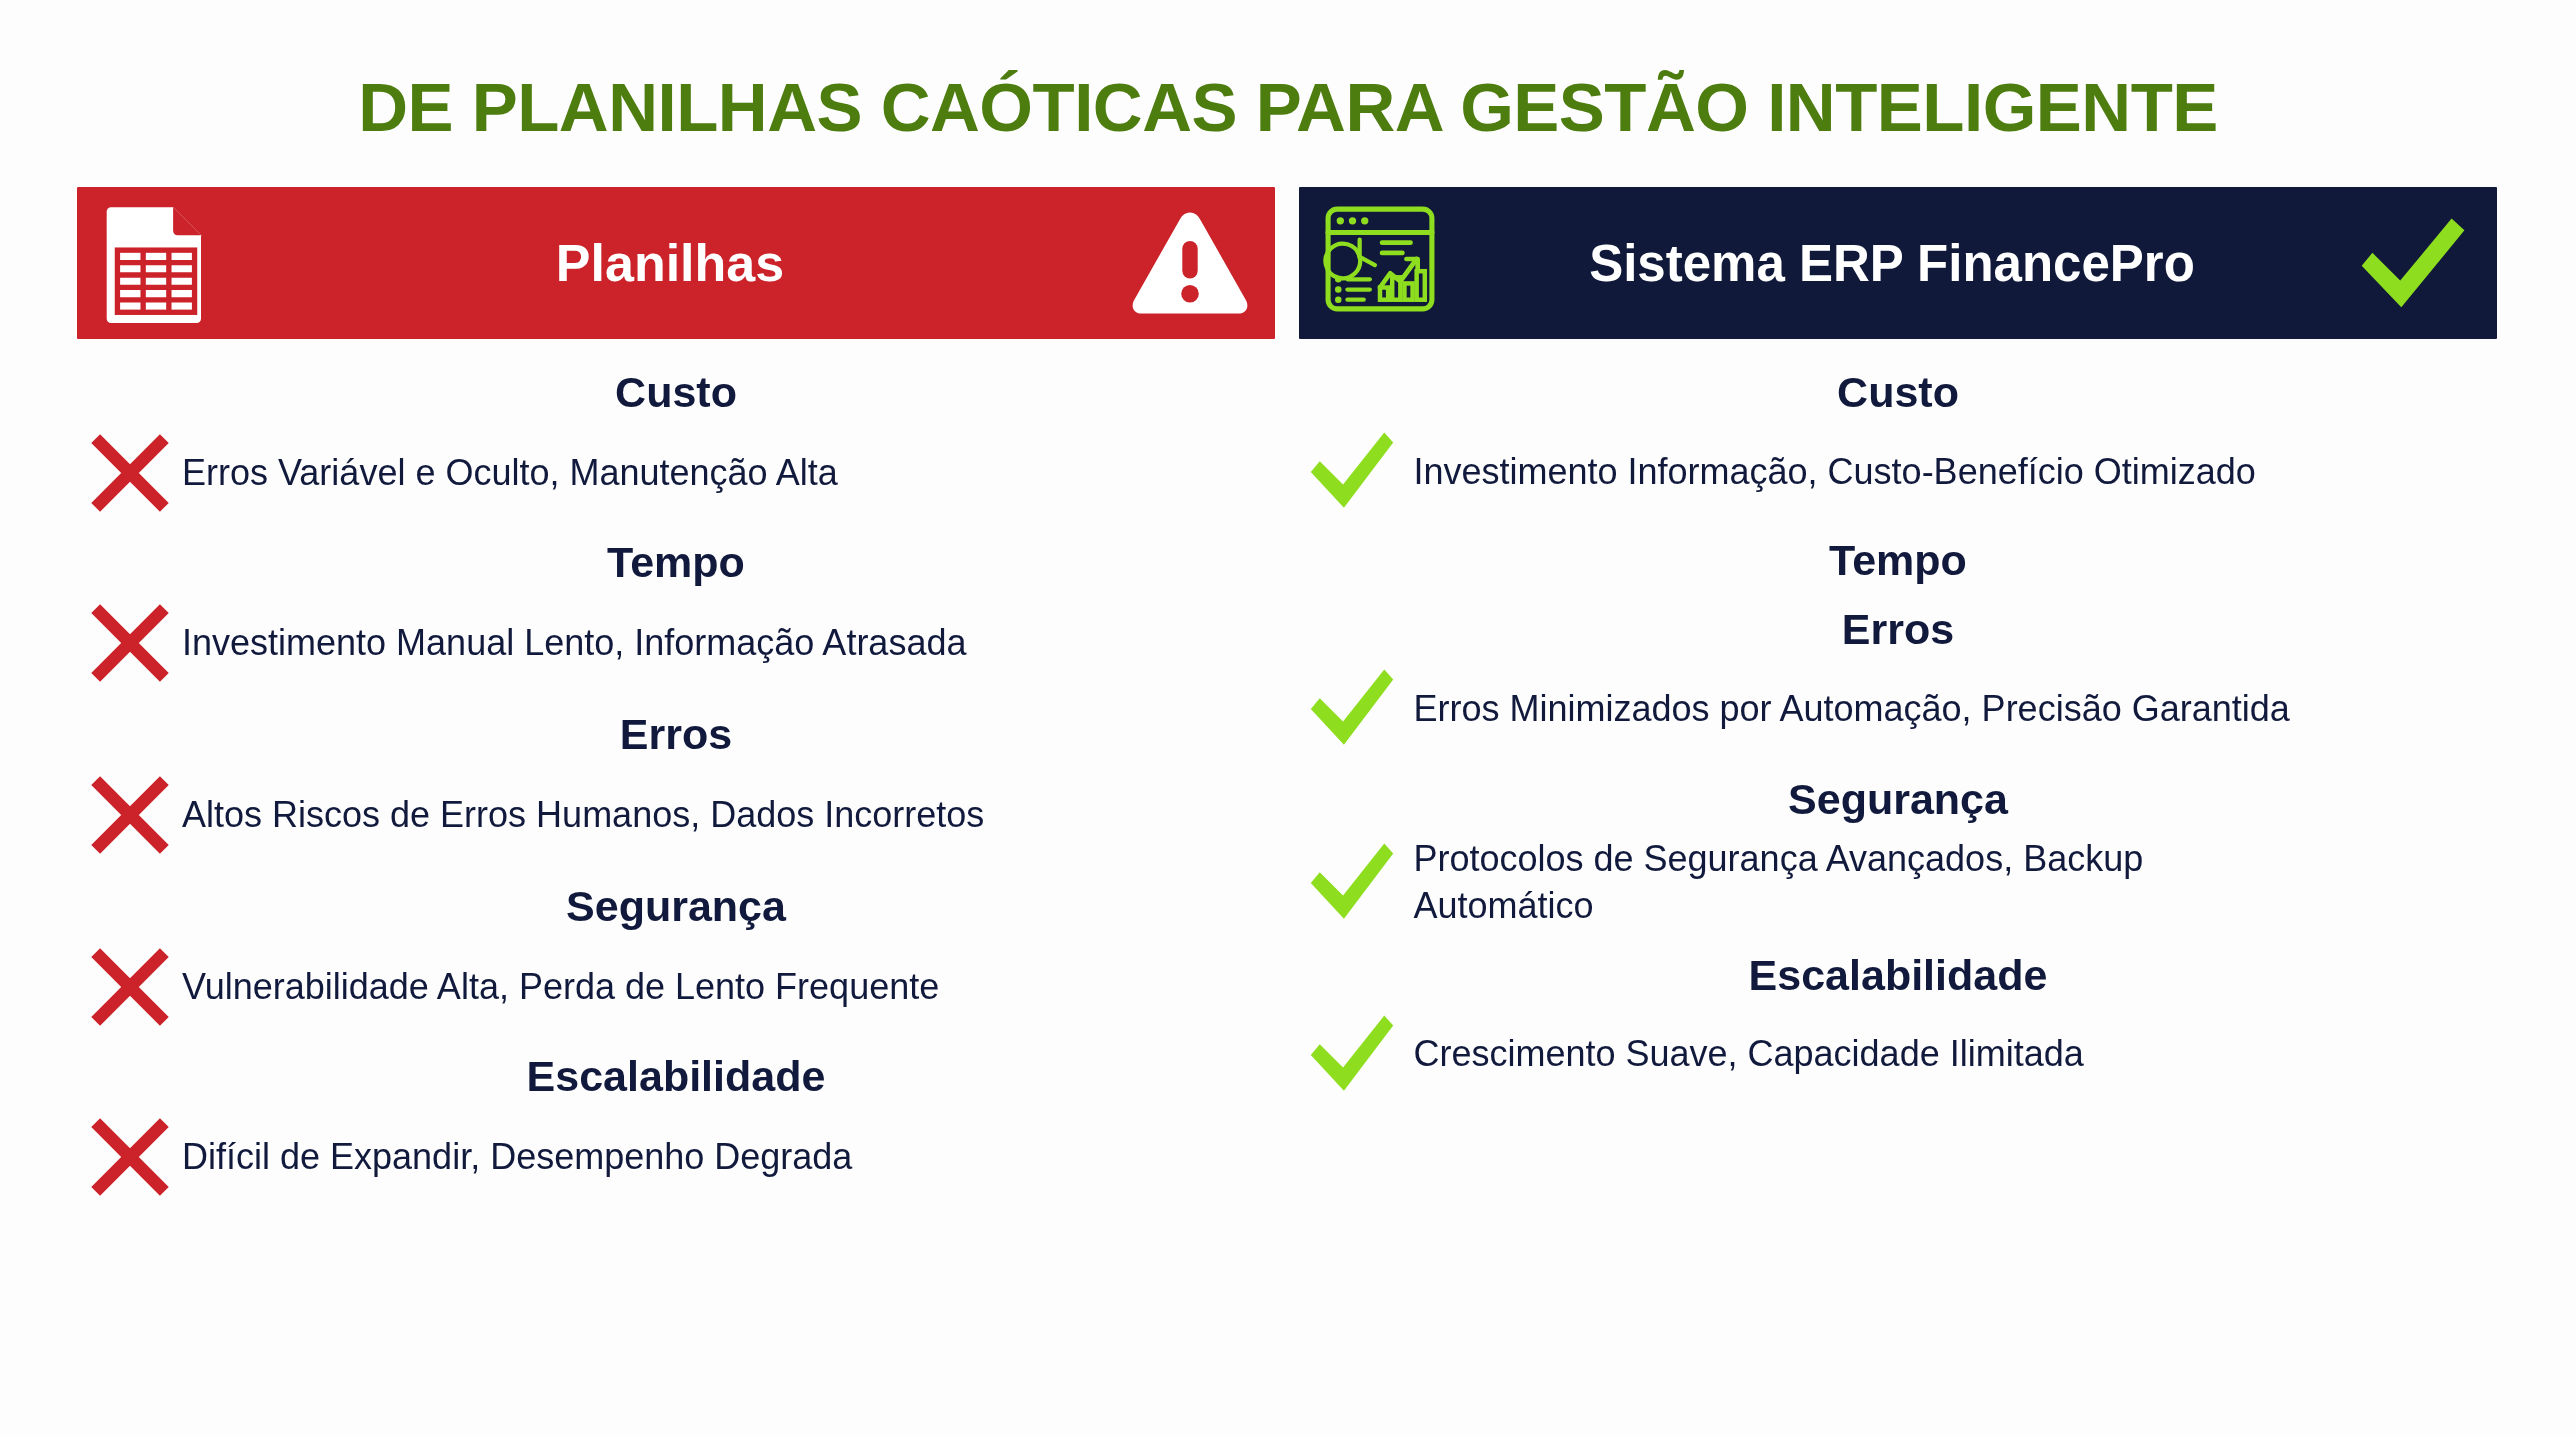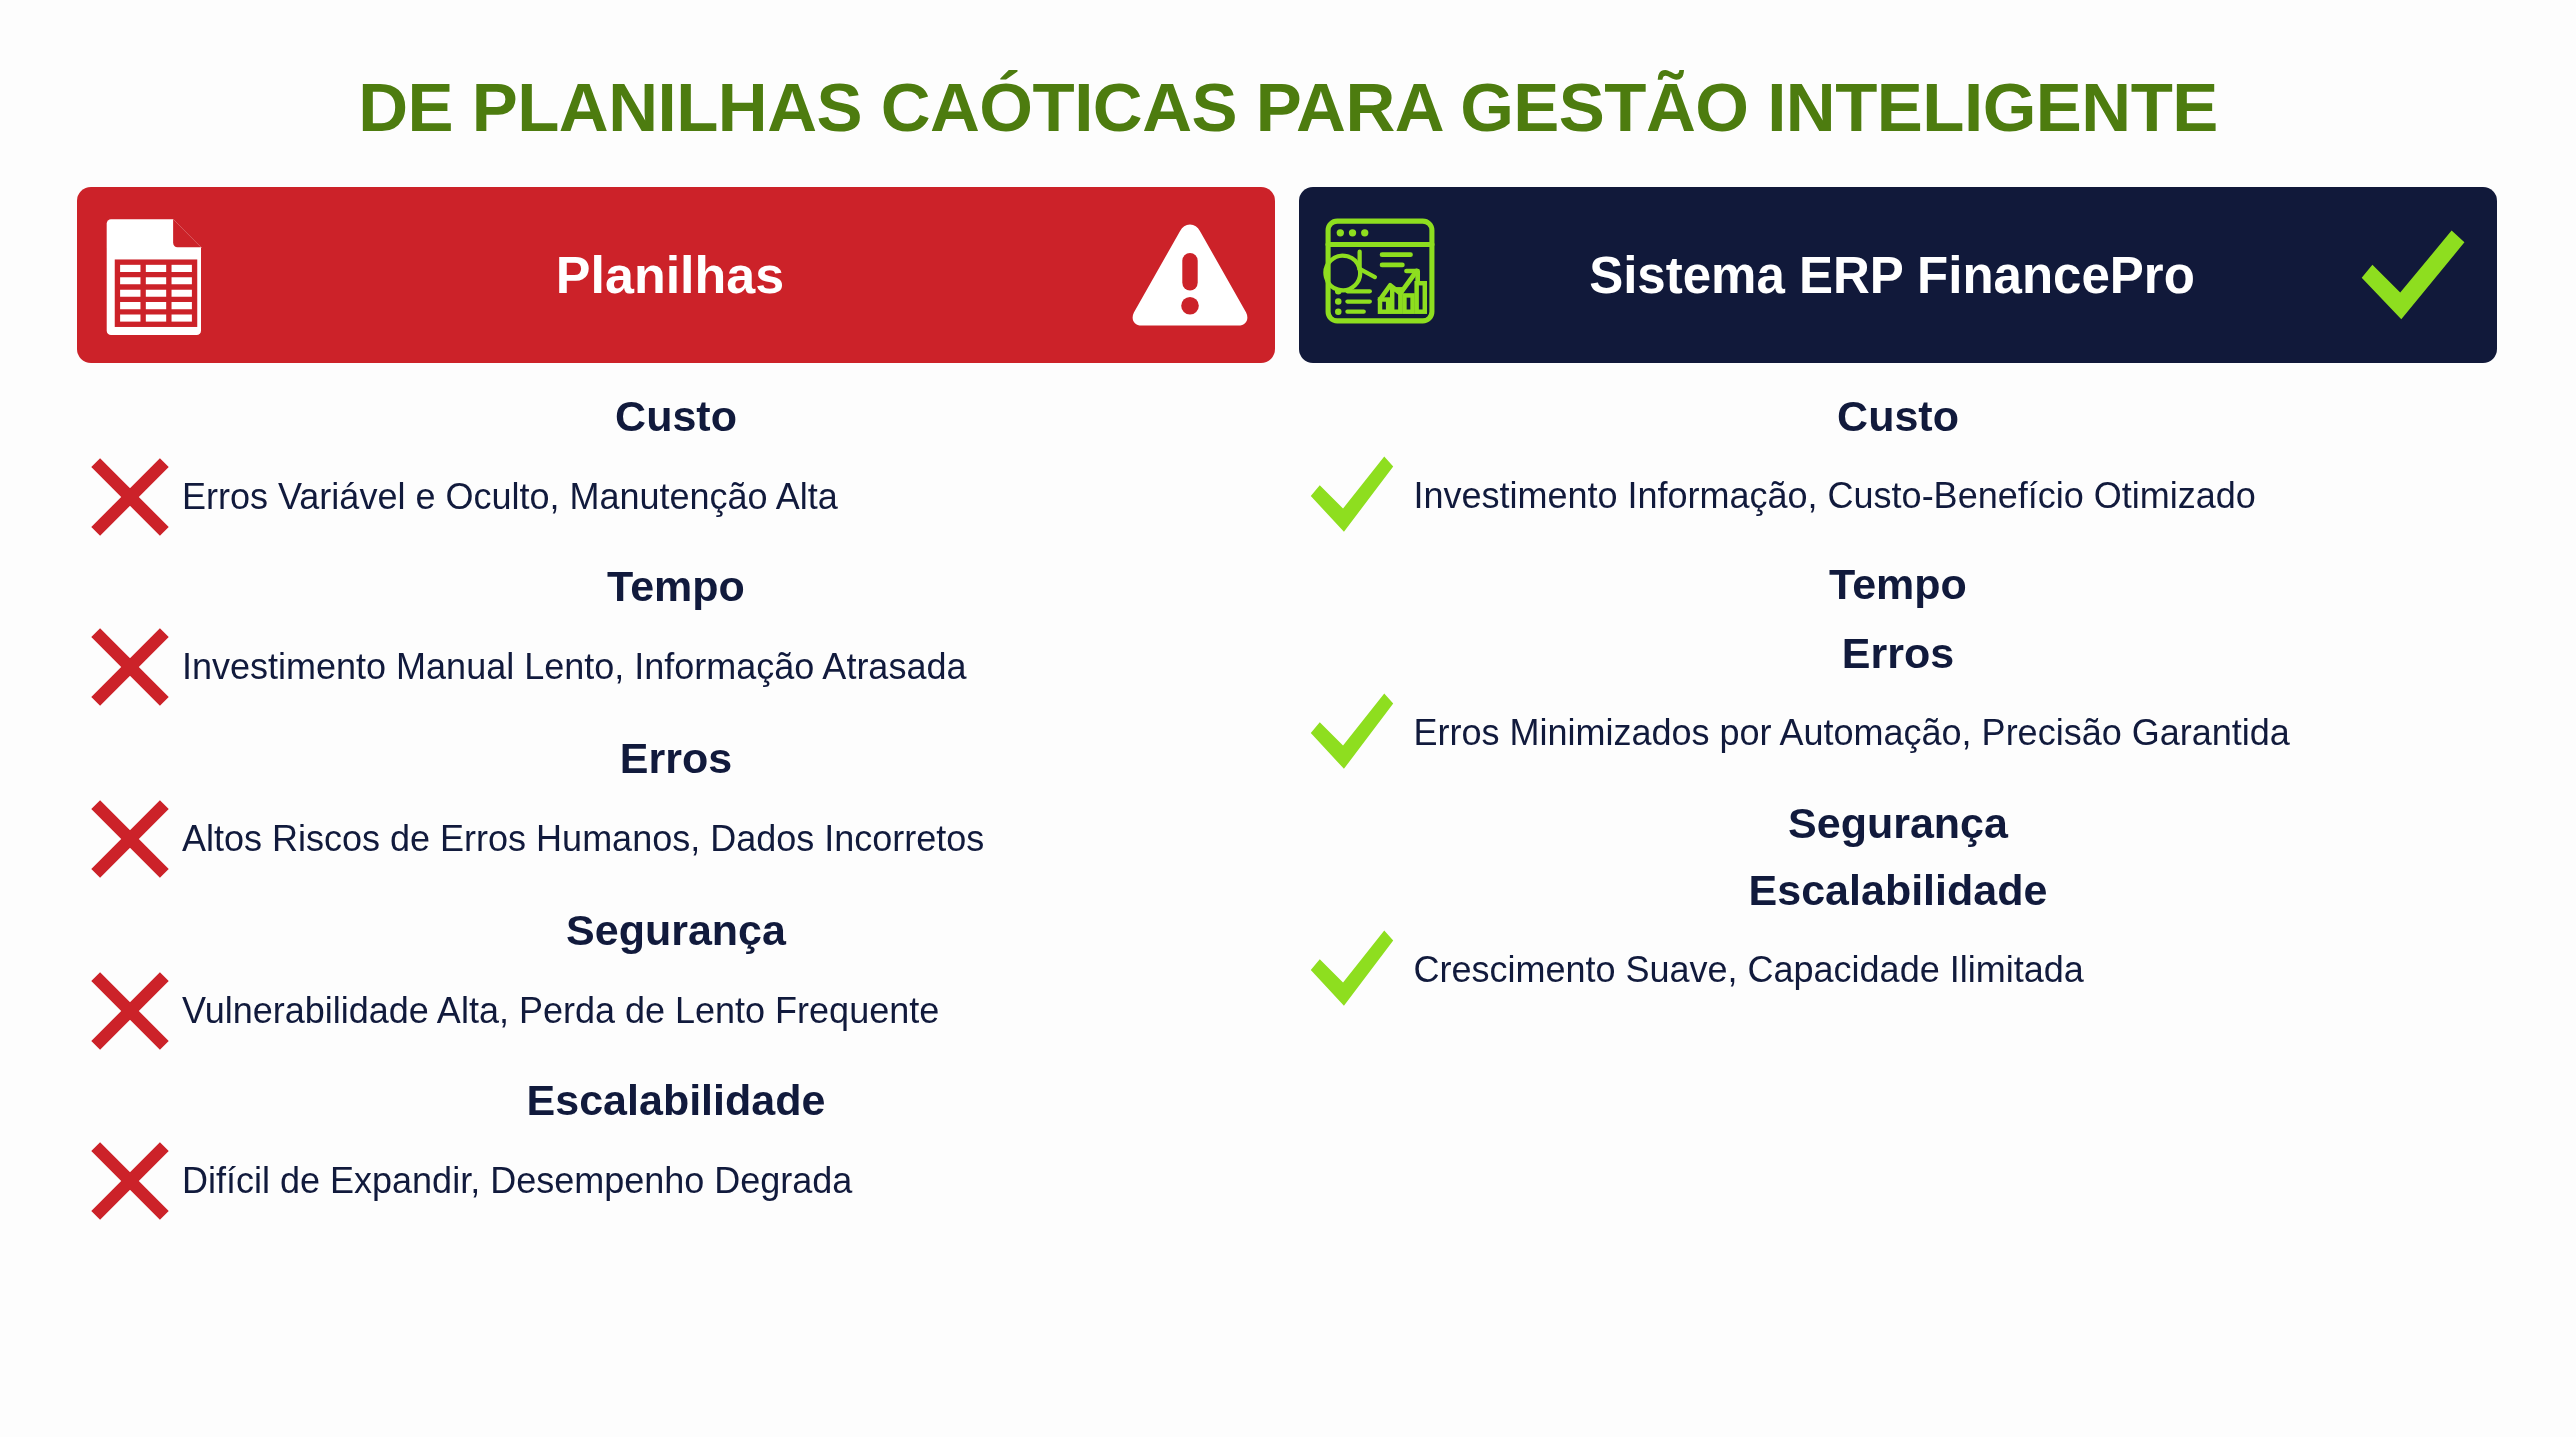--- a/index.html
+++ b/index.html
@@ -35,22 +35,22 @@
   .columns {
     display: flex;
     padding: 0 77px;
     margin-top: 45px;
     gap: 24px;
   }
   .column { width: 1198px; flex: 0 0 1198px; }
 
   
   .col-header {
-    height: 176px;
-    border-radius: 14px;
+    height: 152px;
+    border-radius: 1px;
     display: flex;
     align-items: center;
     padding: 0 24px;
     position: relative;
   }
   .col-header.bad  { background: #cc2229; }
   .col-header.good { background: #11193a; }
 
   .header-title {
     flex: 1;
@@ -294,20 +294,28 @@
               <svg viewBox="0 0 100 96" width="90" height="86">
                 <path d="M4 48 L14 36 L40 62 L86 4 L96 15 L41 88 Z" fill="#8ede1f"></path>
               </svg>
             </span>
             <span class="row-text">Erros Minimizados por Automação, Precisão Garantida</span>
           </div>
         </div>
 
         <div class="row r4">
           <div class="row-heading">Segurança</div>
+          <div class="row-body">
+            <span class="row-mark">
+              <svg viewBox="0 0 100 96" width="90" height="86">
+                <path d="M4 48 L14 36 L40 62 L86 4 L96 15 L41 88 Z" fill="#8ede1f"></path>
+              </svg>
+            </span>
+            <span class="row-text" style="max-width:936px">Protocolos de Segurança Avançados, Backup Automático</span>
+          </div>
         </div>
 
         <div class="row r5">
           <div class="row-heading">Escalabilidade</div>
           <div class="row-body">
             <span class="row-mark">
               <svg viewBox="0 0 100 96" width="90" height="86">
                 <path d="M4 48 L14 36 L40 62 L86 4 L96 15 L41 88 Z" fill="#8ede1f"></path>
               </svg>
             </span>

